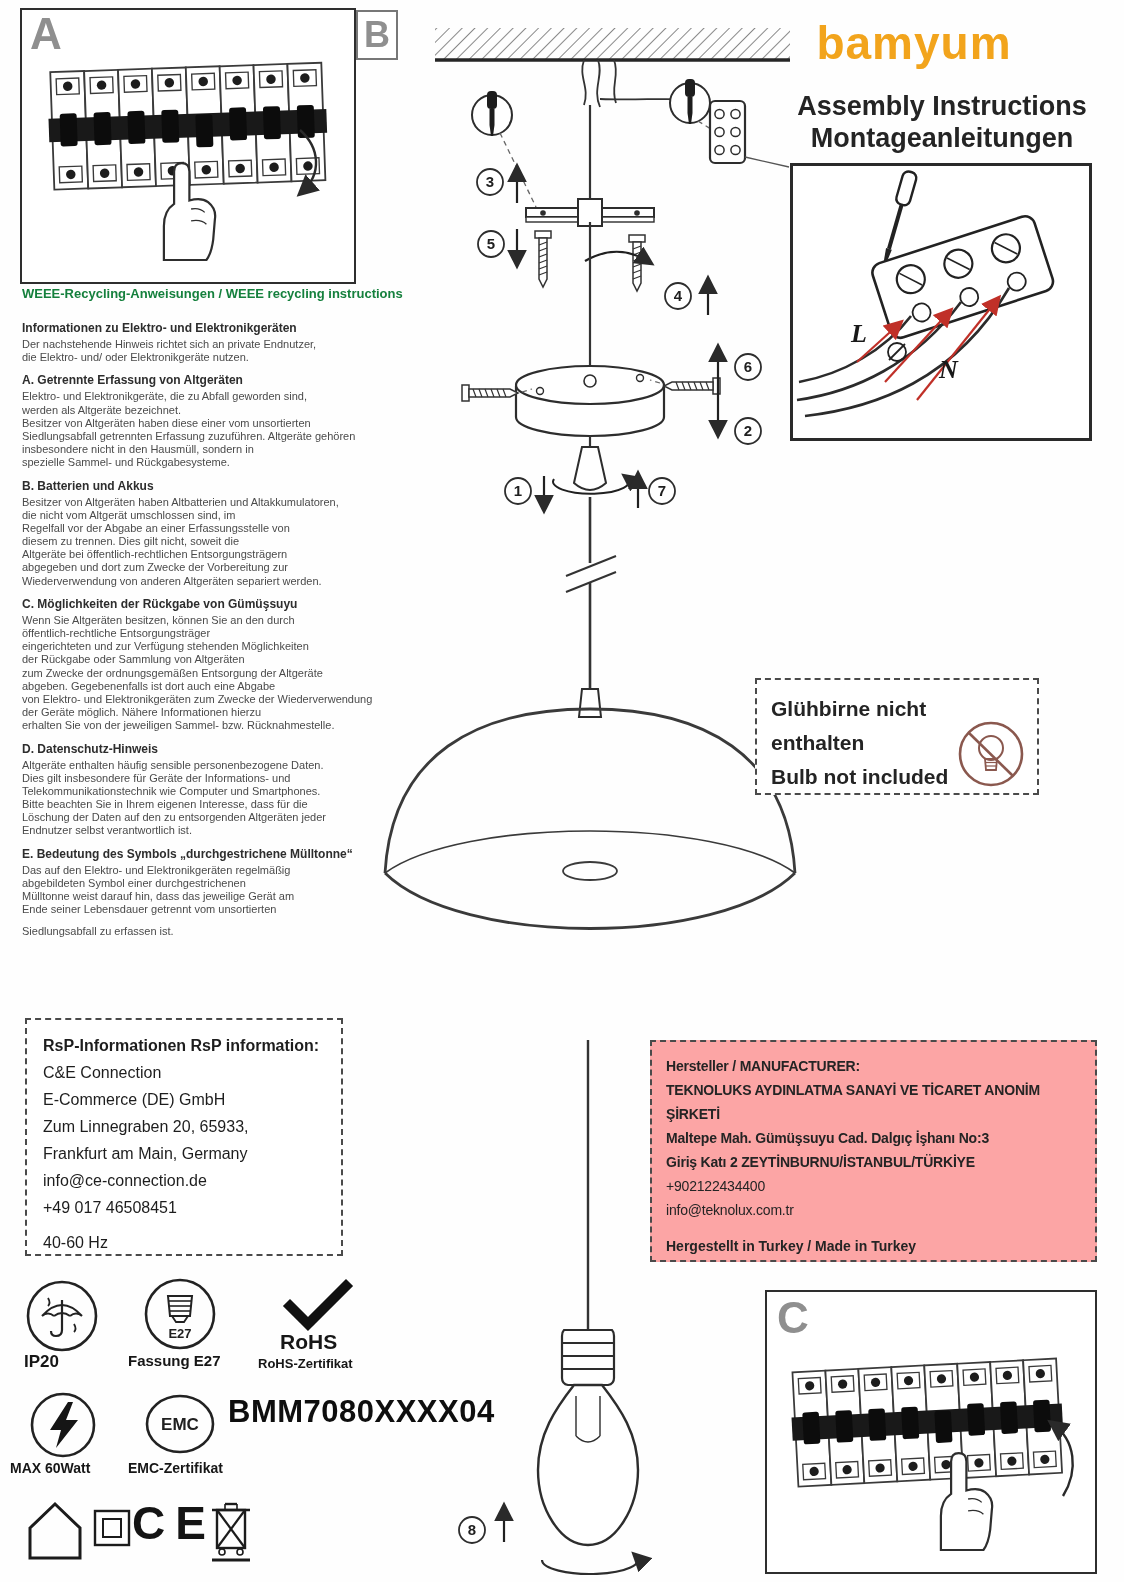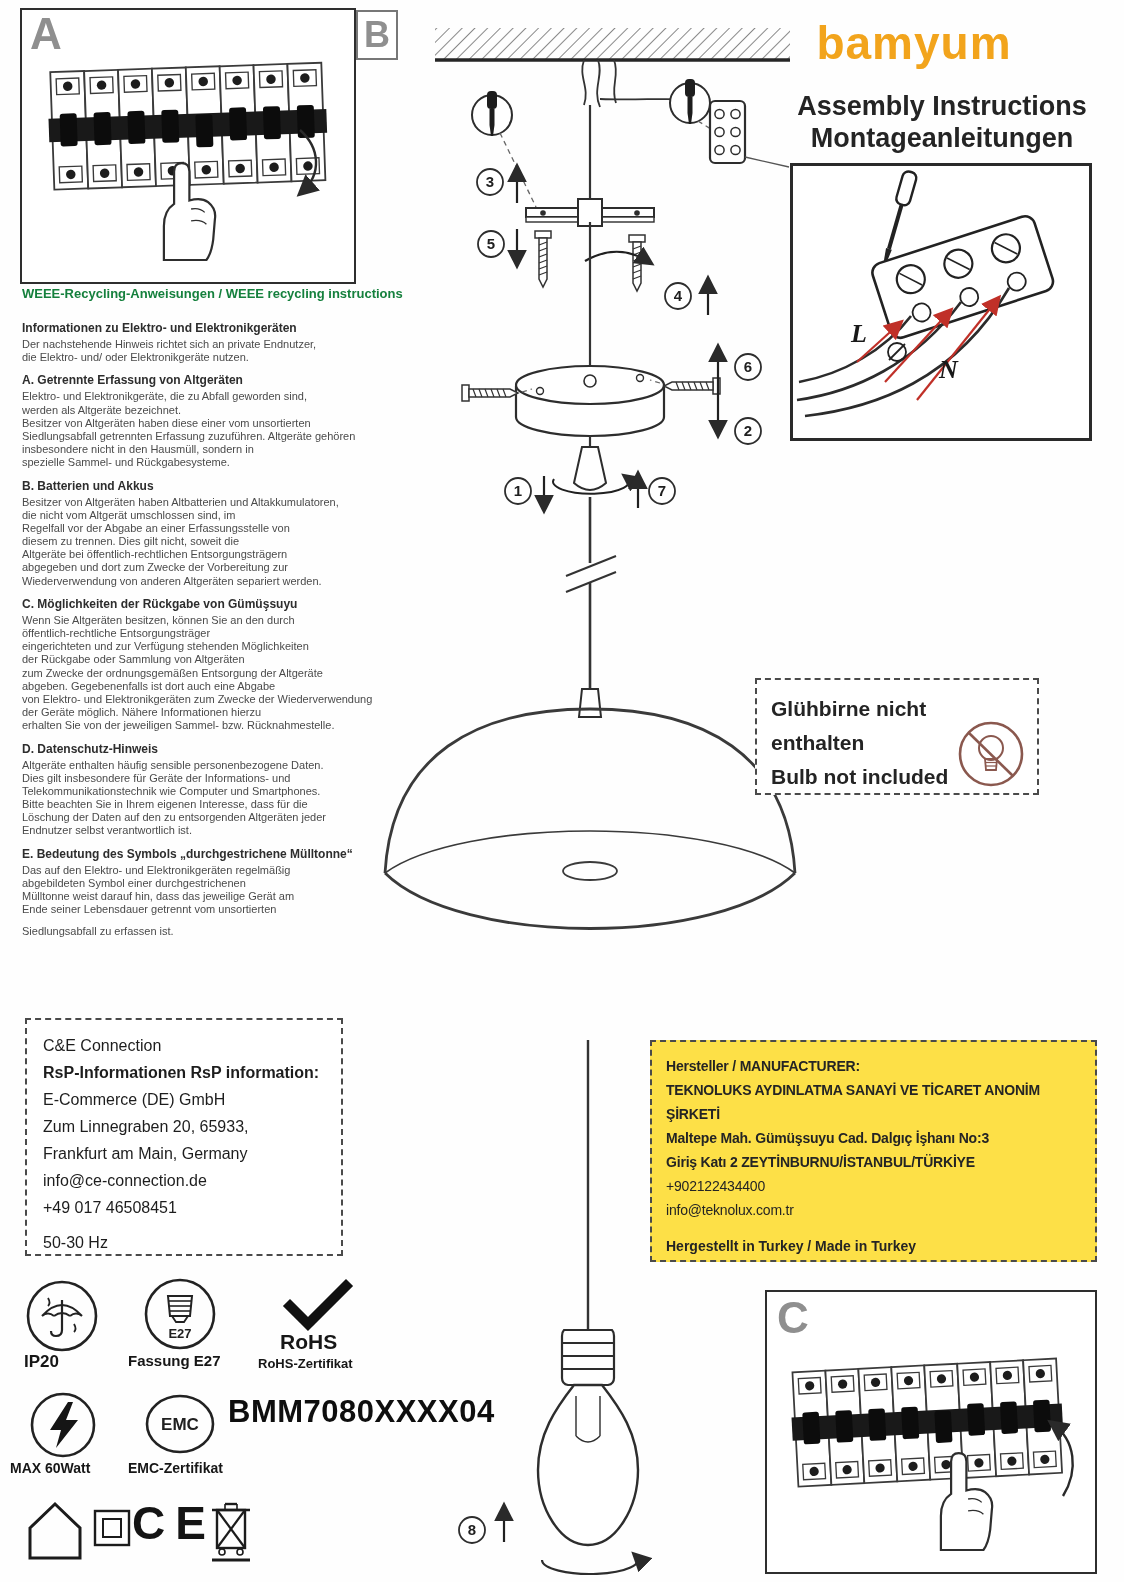--- a/index.html
+++ b/index.html
@@ -20,21 +20,21 @@
   .weee-title{font-size:13px;font-weight:bold;color:#15803d;margin-bottom:20px}
   .weee-h{font-size:12px;font-weight:bold;color:#2d2d2d;margin-bottom:3px}
   .weee-b{font-size:11px;line-height:1.2;color:#4a4a4a;white-space:pre-line;margin-bottom:9px}
   .bulbbox{position:absolute;left:755px;top:678px;width:284px;height:117px;border:2px dashed #4a4a4a;
            background:#fff;padding:12px 14px}
   .bulb-line{font-size:21px;font-weight:bold;color:#242424;line-height:34px}
   .rsp{position:absolute;left:25px;top:1018px;width:318px;height:238px;border:2px dashed #4a4a4a;padding:12px 16px;background:#fff}
   .rsp-line{font-size:16px;color:#1d1d1d;line-height:27px}
   .rsp-title{font-weight:bold}
   .rsp-freq{margin-top:8px}
-  .manu{position:absolute;left:650px;top:1040px;width:447px;height:222px;border:2px dashed #4a4a4a;padding:12px 14px;background:#fde047}
+  .manu{position:absolute;left:650px;top:1040px;width:447px;height:222px;border:2px dashed #4a4a4a;padding:12px 14px;background:#fca5a5}
   .manu-line{font-size:14px;color:#242424;line-height:24px;font-weight:bold;letter-spacing:-0.2px}
   .manu-line.normal{font-weight:normal}
   .manu-origin{margin-top:16px;font-weight:bold;font-size:14px;color:#242424}
   .cert-label{position:absolute;font-weight:bold;color:#161616;text-align:left}
   .model{position:absolute;left:228px;top:1394px;font-size:31px;font-weight:bold;color:#0e0e0e;letter-spacing:0.5px}
   .ce-text{position:absolute;left:132px;top:1496px;font-size:46px;font-weight:bold;color:#141414;letter-spacing:10px}
   .stepnum{font:bold 15px "Liberation Sans",sans-serif;text-anchor:middle;fill:#202020}
   .termlabel{font:italic bold 26px "Liberation Serif",serif;fill:#181818}
   .socketnum{font:bold 13px "Liberation Sans",sans-serif;text-anchor:middle;fill:#202020}
   .emctext{font:bold 17px "Liberation Sans",sans-serif;text-anchor:middle;fill:#202020}
@@ -341,28 +341,28 @@
     </g>
     <path d="M92 520 A 48 14 0 1 0 186 516" fill="none" stroke="#2d2d2d" stroke-width="2.2" marker-end="url(#mA)"></path>
     <g>
       <circle cx="22" cy="490" r="13" fill="#fff" stroke="#2d2d2d" stroke-width="1.8"></circle>
       <text x="22" y="495" class="stepnum">8</text>
       <line x1="54" y1="502" x2="54" y2="468" stroke="#202020" stroke-width="2.2" marker-end="url(#mA)"></line>
     </g>
   </svg>
 
   <div class="rsp">
+    <div class="rsp-line rsp-title">RsP-Informationen RsP information:</div>
     <div class="rsp-line">C&amp;E Connection</div>
-    <div class="rsp-line rsp-title">RsP-Informationen RsP information:</div>
     <div class="rsp-line">E-Commerce (DE) GmbH</div>
     <div class="rsp-line">Zum Linnegraben 20, 65933,</div>
     <div class="rsp-line">Frankfurt am Main, Germany</div>
     <div class="rsp-line">info@ce-connection.de</div>
     <div class="rsp-line">+49 017 46508451</div>
-    <div class="rsp-line rsp-freq">50-30 Hz</div>
+    <div class="rsp-line rsp-freq">40-60 Hz</div>
   </div>
 
   <div class="manu">
     <div class="manu-line">Hersteller / MANUFACTURER:</div>
     <div class="manu-line">TEKNOLUKS AYDINLATMA SANAYİ VE TİCARET ANONİM ŞİRKETİ</div>
     <div class="manu-line">Maltepe Mah. Gümüşsuyu Cad. Dalgıç İşhanı No:3</div>
     <div class="manu-line">Giriş Katı 2 ZEYTİNBURNU/İSTANBUL/TÜRKİYE</div>
     <div class="manu-line normal">+902122434400</div>
     <div class="manu-line normal">info@teknolux.com.tr</div>
     <div class="manu-origin">Hergestellt in Turkey / Made in Turkey</div>

